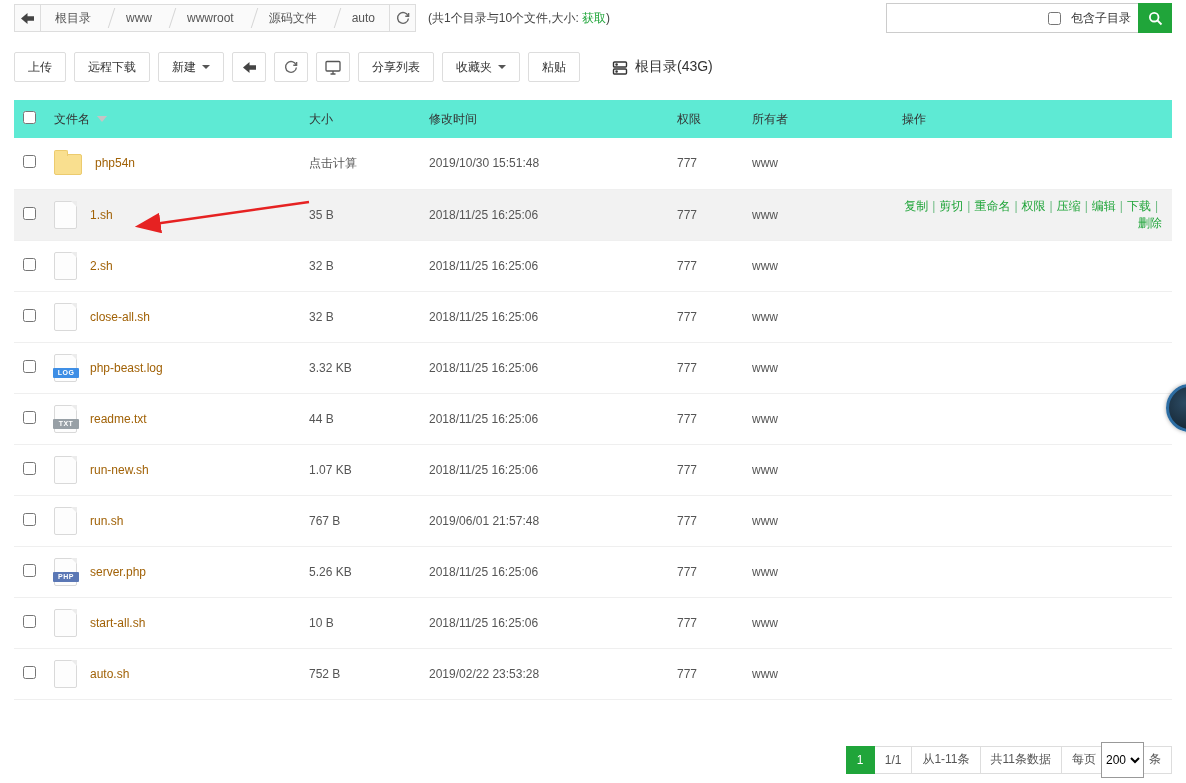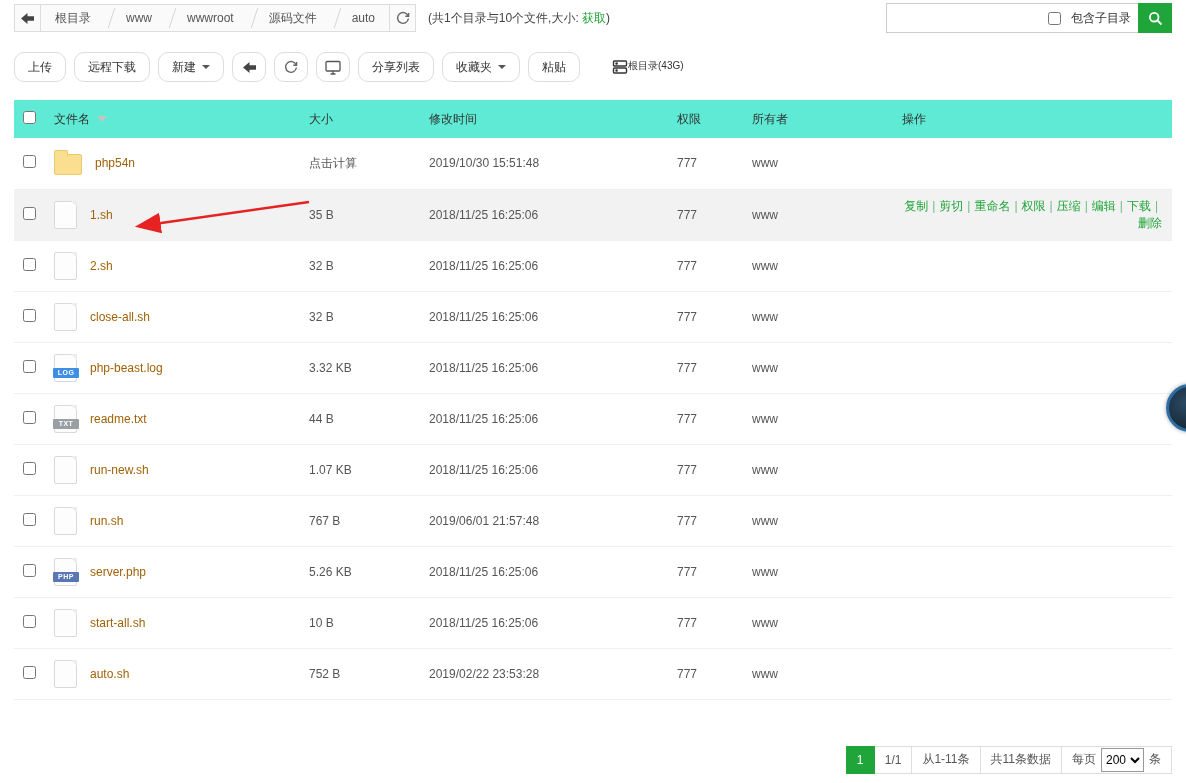--- a/index.html
+++ b/index.html
@@ -18,24 +18,24 @@
   .stats{margin-left:12px;color:#444;white-space:nowrap}
   .stats .get-link{color:#20a53a;cursor:pointer}
   .search-wrap{margin-left:auto;display:flex;height:30px}
   .search-input-wrap{width:252px;border:1px solid #ccc;border-right:none;display:flex;align-items:center;background:#fff;padding:0 7px 0 6px;gap:4px}
   .search-input{flex:1;border:none;outline:none;font-size:12px;min-width:0;height:26px;font-family:inherit}
   .include-sub{display:flex;align-items:center;gap:10px;color:#333;white-space:nowrap;cursor:pointer}
   .search-btn{width:34px;background:#20a53a;border:1px solid #20a53a;display:flex;align-items:center;justify-content:center;cursor:pointer}
 
   
   .toolbar{display:flex;align-items:center;padding:16px 14px 18px;gap:8px}
-  .btn{height:30px;padding:0 13px;border:1px solid #ddd;background:#fff;border-radius:10px;display:inline-flex;align-items:center;gap:6px;font-size:12px;color:#333;cursor:pointer;white-space:nowrap}
+  .btn{height:30px;padding:0 13px;border:1px solid #ddd;background:#fff;border-radius:2px;display:inline-flex;align-items:center;gap:6px;font-size:12px;color:#333;cursor:pointer;white-space:nowrap}
   .btn-icon{width:34px;padding:0;justify-content:center}
   .caret{width:0;height:0;border-left:4px solid transparent;border-right:4px solid transparent;border-top:4px solid #555}
-  .disk-info{display:flex;align-items:flex-start;margin-left:24px;font-size:10px;color:#333;cursor:pointer}
+  .disk-info{display:flex;align-items:flex-end;gap:7px;margin-left:24px;font-size:14px;color:#333;cursor:pointer}
   .right-tools{margin-left:auto;display:flex;align-items:center;gap:16px}
   .view-toggle{display:flex}
   .view-btn{width:34px;height:30px;border:1px solid #ddd;background:#fff;display:flex;align-items:center;justify-content:center;cursor:pointer;margin-left:-1px}
   .view-btn.active{background:#5f5f5f;border-color:#5f5f5f}
 
   
   .file-table{width:1158px;margin:0 14px;border-collapse:collapse;table-layout:fixed}
   .file-table thead tr{background:#5eead4;height:38px}
   .file-table th{font-weight:normal;text-align:left;color:#333;font-size:12px}
   .file-table td{font-size:12px;color:#555}
@@ -54,21 +54,21 @@
   .icon-folder{width:28px;height:21px;background:#f9df8f;border:1px solid #eccb6e;border-radius:2px;margin-top:3px}
   .icon-folder::before{content:"";position:absolute;top:-5px;left:-1px;width:12px;height:5px;background:#f9df8f;border:1px solid #eccb6e;border-bottom:none;border-radius:2px 2px 0 0}
   .icon-page{width:23px;height:28px;background:#fdfdfd;border:1px solid #d9d9d9;border-radius:2px}
   .icon-page::after{content:"";position:absolute;top:-1px;right:-1px;width:0;height:0;border-style:solid;border-width:0 6px 6px 0;border-color:transparent #ececec transparent transparent}
   .file-badge{position:absolute;bottom:3px;left:-2px;width:26px;height:10px;font-size:7px;font-weight:bold;color:#fff;text-align:center;line-height:10px;border-radius:1px;letter-spacing:.5px}
 
   
   .pagination{display:flex;justify-content:flex-end;align-items:center;margin:46px 14px 0}
   .pgbox{height:28px;min-width:29px;padding:0 10px;border:1px solid #ddd;display:flex;align-items:center;justify-content:center;color:#555;background:#fff;margin-left:-1px;white-space:nowrap}
   .pgbox.current{background:#20a53a;border-color:#20a53a;color:#fff;padding:0;cursor:pointer;position:relative;z-index:1}
-  .per-page select{margin:0 5px;height:24px;border:1px solid #999;font-size:12px;font-family:inherit;background:#fff}
+  .per-page select{margin:0 5px;height:36px;border:1px solid #999;font-size:12px;font-family:inherit;background:#fff}
 
   
   .annotation-layer{position:absolute;left:0;top:0;width:1186px;height:783px;pointer-events:none;z-index:40}
   .floating-widget{position:absolute;right:-28px;top:384px;width:48px;height:48px;border-radius:50%;border:3px solid #2d6da3;background:radial-gradient(circle at 38% 38%,#2b4a63,#101c26);z-index:50;cursor:pointer;box-shadow:0 0 4px rgba(0,0,0,.35)}
 </style>
 </head>
 <body>
 
 <div class="topbar">
   <div class="iconbox back-box">

